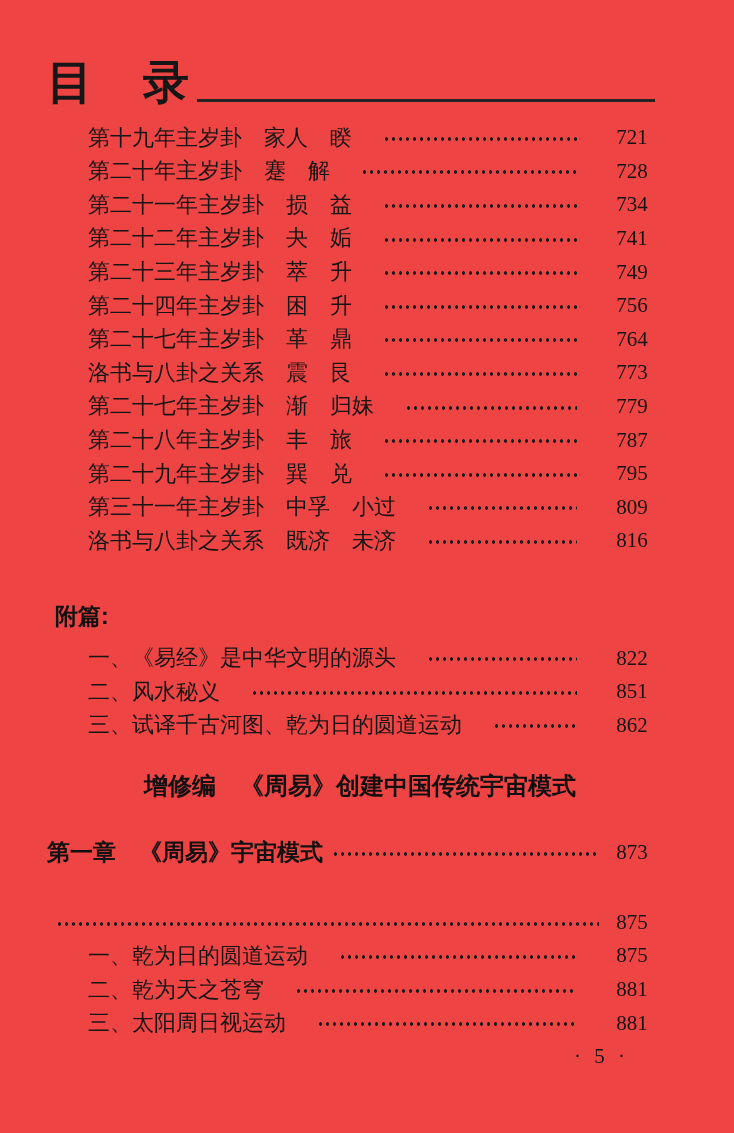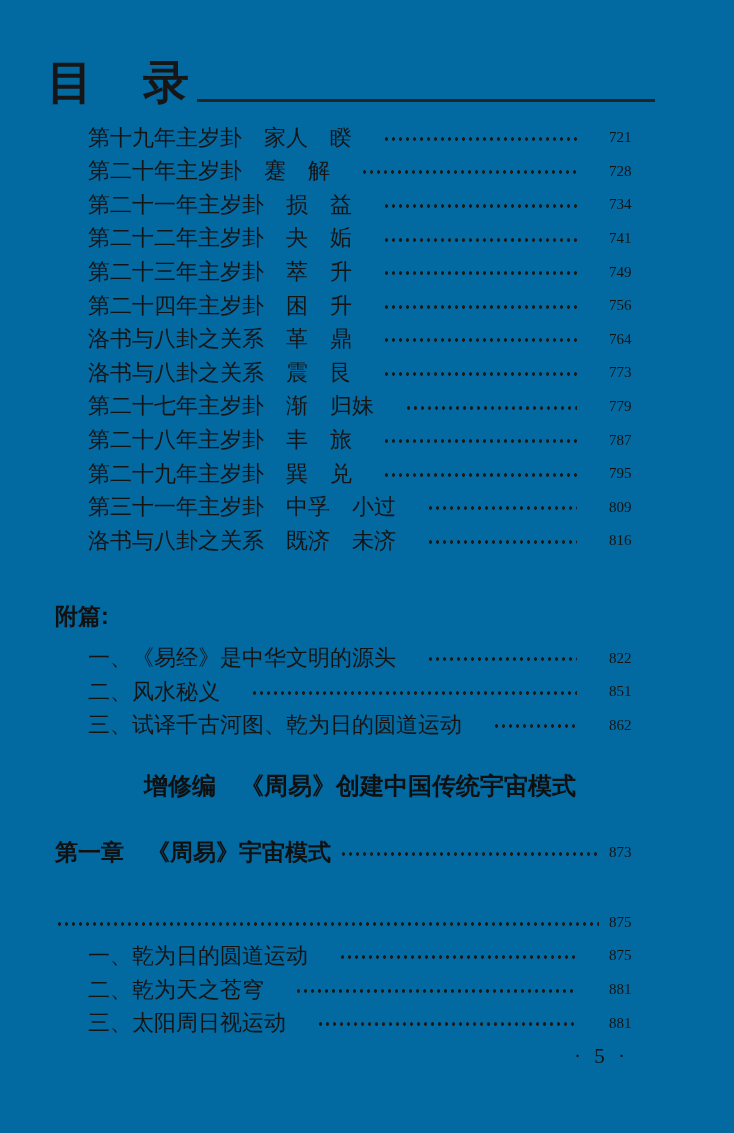--- a/index.html
+++ b/index.html
@@ -4,21 +4,21 @@
 <style>
   html, body {
     margin: 0;
     padding: 0;
     background: #ffffff;
   }
   .page {
     position: relative;
     width: 734px;
     height: 1133px;
-    background: #0369a1;
+    background: #ef4444;
     color: #1a1a1a;
     box-sizing: border-box;
     padding: 56px 79px 0 47px;
     overflow: hidden;
     font-family: "Liberation Serif", serif;
   }
   
   .title-row {
     display: flex;
     align-items: flex-end;
@@ -51,37 +51,36 @@
   .toc-label {
     white-space: nowrap;
     font-size: 22px;
     color: #151515;
   }
   .kai { font-family: "Liberation Serif", serif; font-weight: 500; }
   .hei {
     font-family: "Liberation Sans", sans-serif;
     font-weight: 700;
     color: #111111;
-    margin-left: 8px;
   }
   .hei.toc-label { font-size: 23px; }
   .dot-leader {
     flex: 1;
     align-self: stretch;
     margin: 0 10px 0 9px;
     background-image: radial-gradient(circle, #1b1b1b 1.6px, transparent 1.9px);
     background-size: 7px 10px;
     background-repeat: repeat-x;
     background-position: left 55%;
   }
   .page-num {
     width: 46px;
-    text-align: left;
+    text-align: center;
     font-family: "Liberation Serif", serif;
-    font-size: 15px;
+    font-size: 21px;
     color: #141414;
     white-space: nowrap;
   }
   
   .appendix { margin-top: 42px; }
   .section-label {
     font-size: 23px;
     line-height: 33.6px;
     margin: 8px;
   }
@@ -144,21 +143,21 @@
         <span class="toc-label kai">第二十三年主岁卦　萃　升</span>
         <span class="dot-leader"></span>
         <span class="page-num">749</span>
       </li>
     <li class="toc-row indent">
         <span class="toc-label kai">第二十四年主岁卦　困　升</span>
         <span class="dot-leader"></span>
         <span class="page-num">756</span>
       </li>
     <li class="toc-row indent">
-        <span class="toc-label kai">洛书与八卦之关系　革　鼎</span>
+        <span class="toc-label kai">第二十七年主岁卦　革　鼎</span>
         <span class="dot-leader"></span>
         <span class="page-num">764</span>
       </li>
     <li class="toc-row indent">
         <span class="toc-label kai">洛书与八卦之关系　震　艮</span>
         <span class="dot-leader"></span>
         <span class="page-num">773</span>
       </li>
     <li class="toc-row indent">
         <span class="toc-label kai">第二十七年主岁卦　渐　归妹</span>

